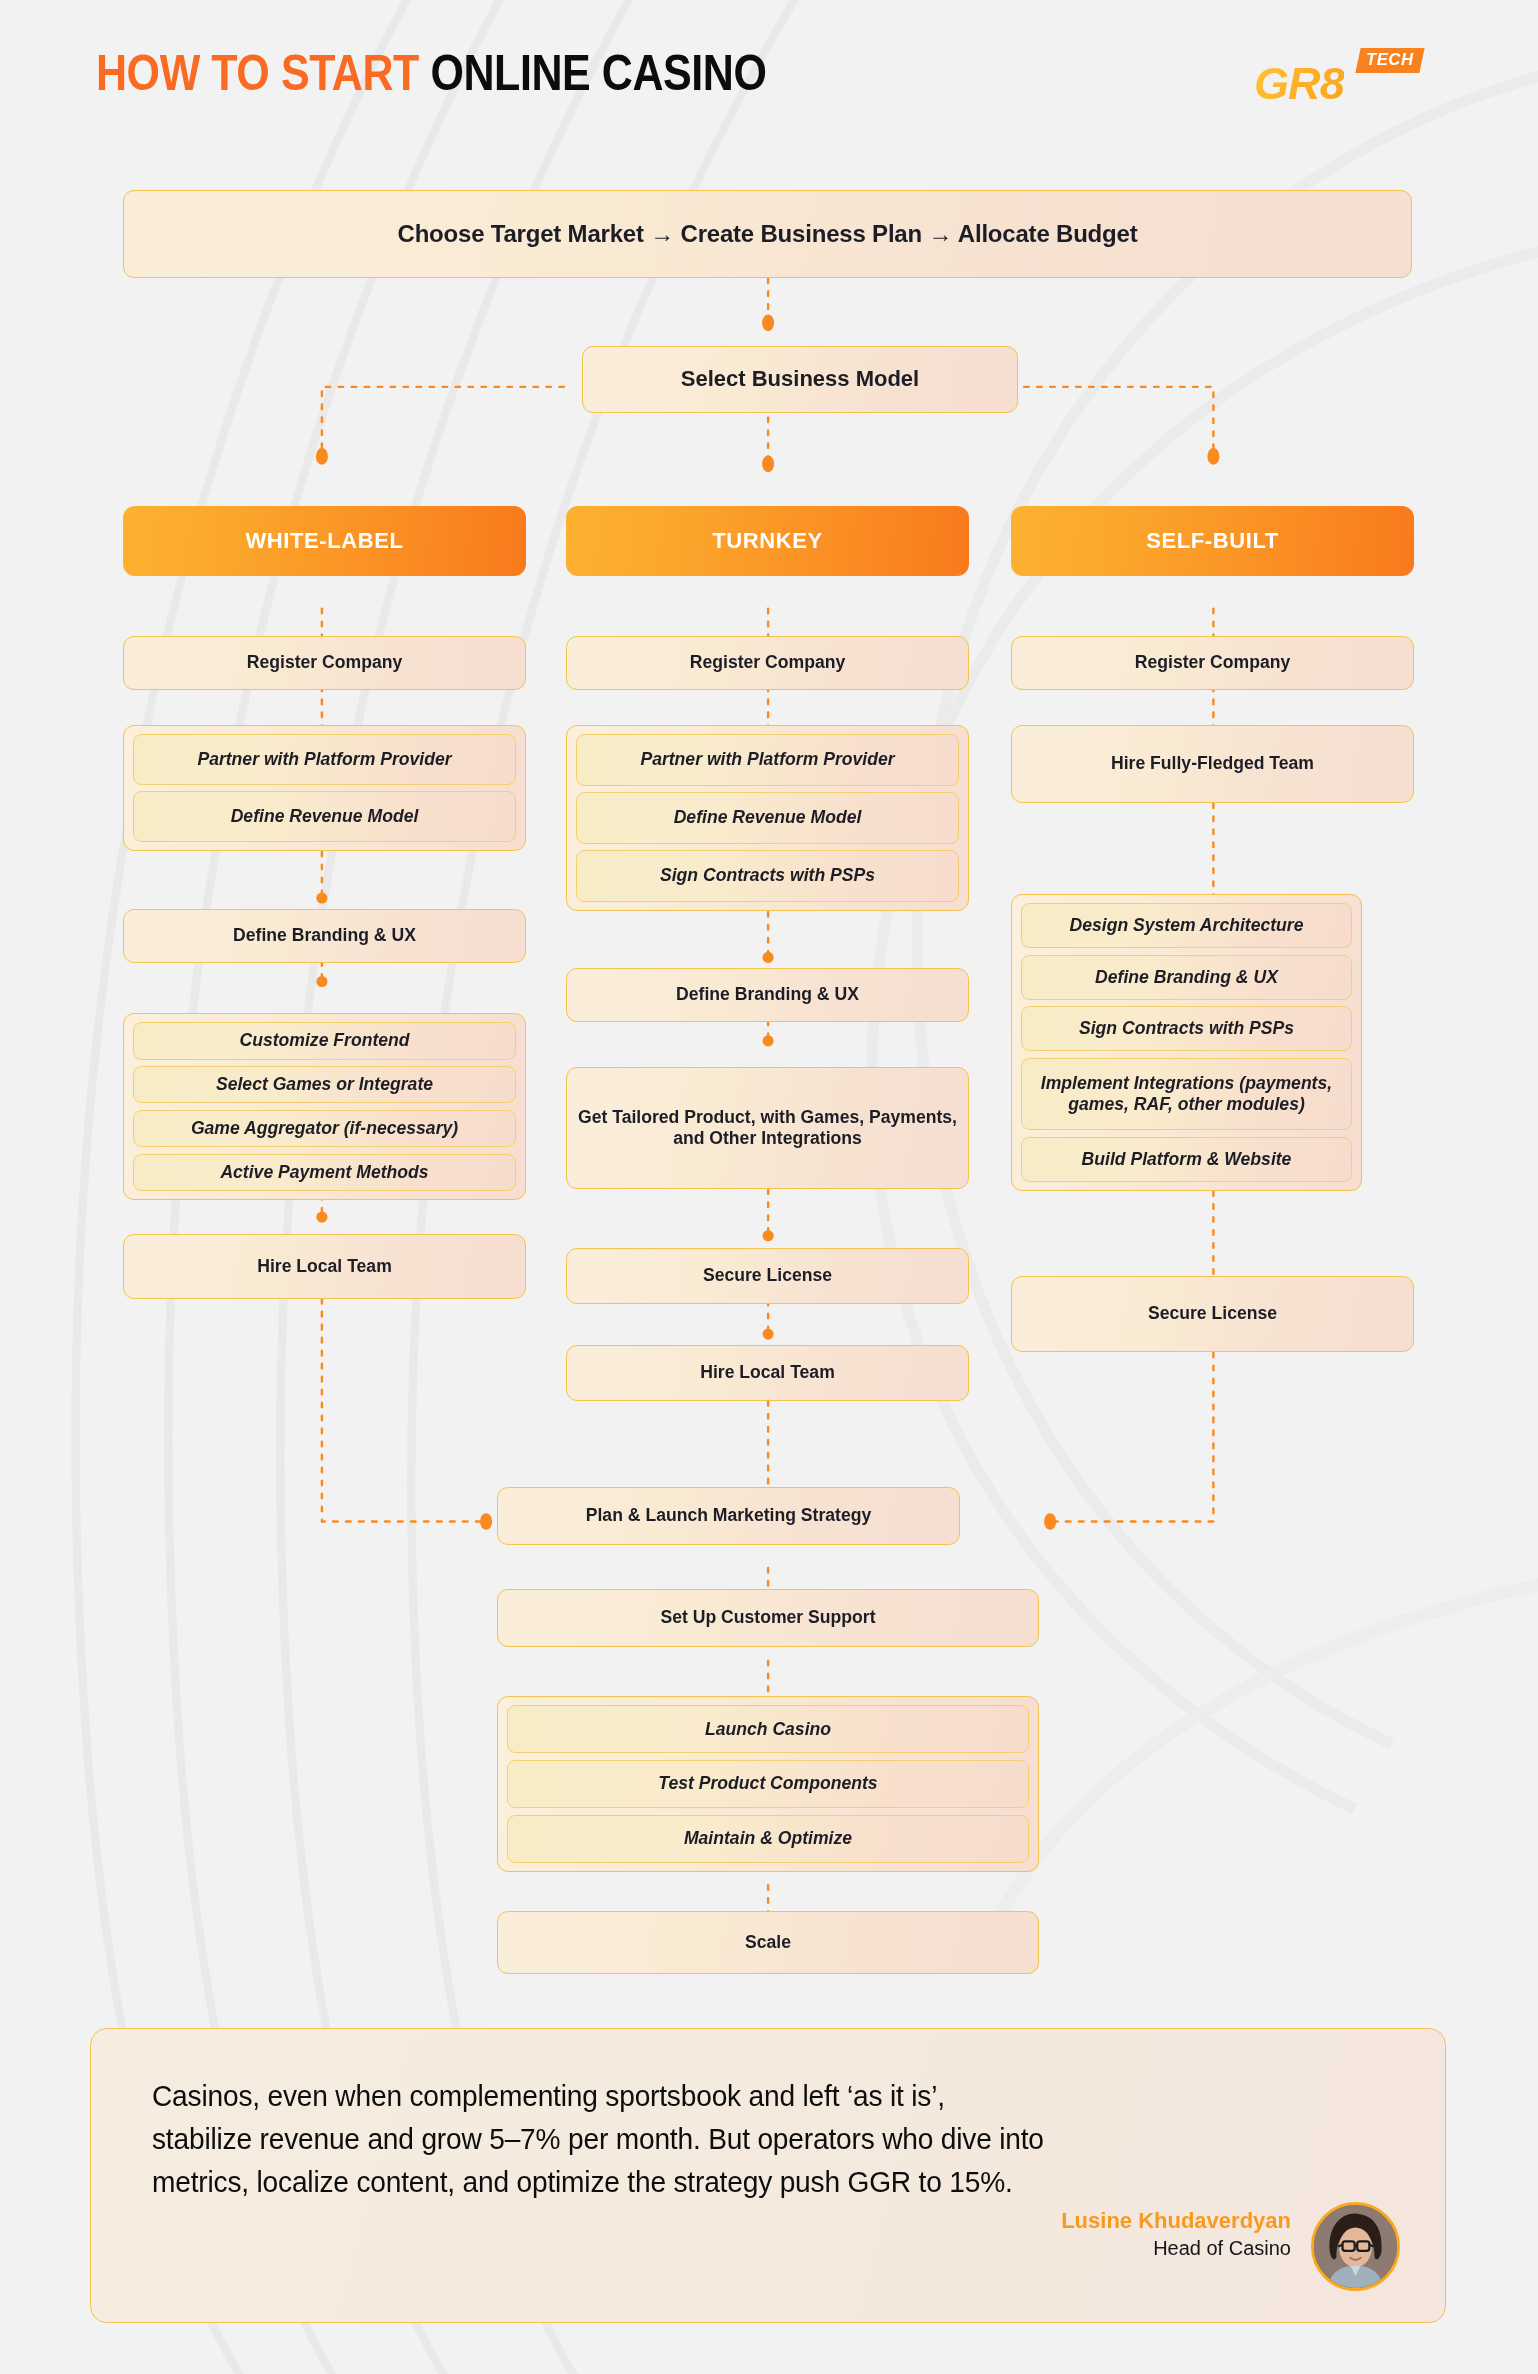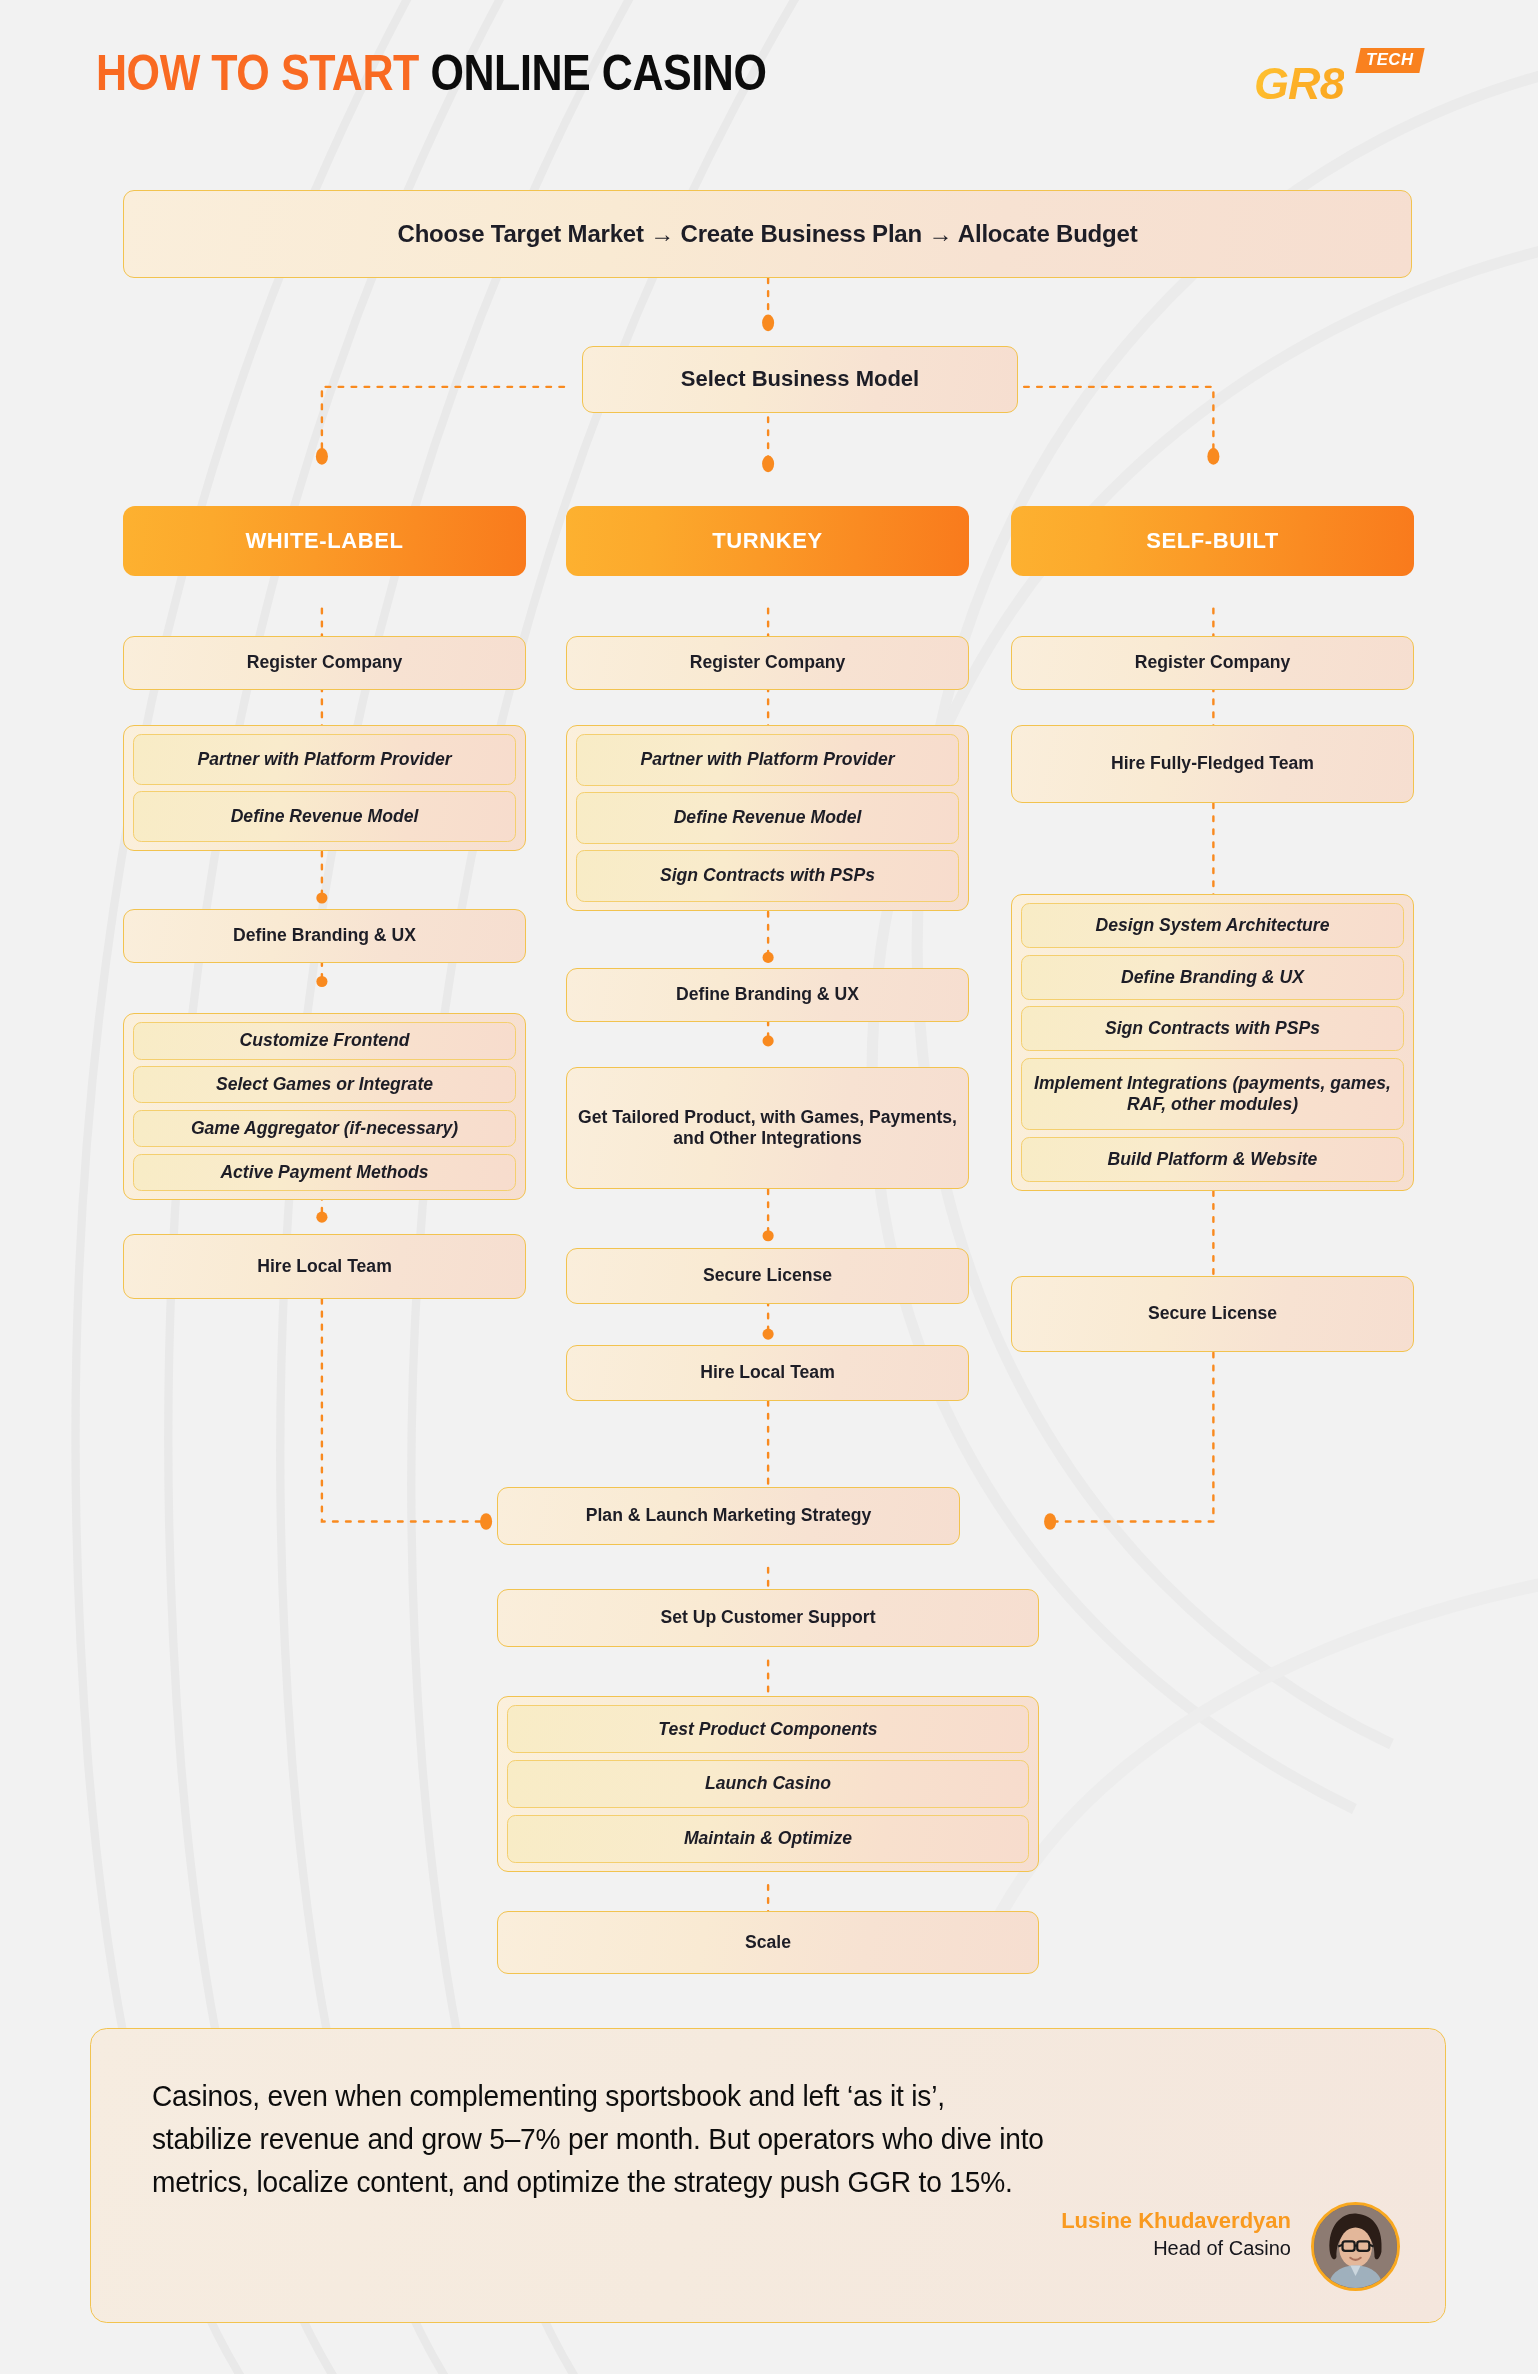--- a/index.html
+++ b/index.html
@@ -326,21 +326,21 @@
   </div>
 
   <div class="node" style="left:1011px;top:636px;width:403px;height:54px;">
     <span>Register Company</span>
   </div>
 
   <div class="node" style="left:1011px;top:725px;width:403px;height:78px;">
     <span>Hire Fully-Fledged Team</span>
   </div>
 
-  <div class="group" style="left:1011px;top:894px;width:403px;height:297px;">
+  <div class="group" style="left:1011px;top:894px;width:351px;height:297px;">
     <div class="pill">
       <span>Design System Architecture</span>
     </div>
     <div class="pill">
       <span>Define Branding &amp; UX</span>
     </div>
     <div class="pill">
       <span>Sign Contracts with PSPs</span>
     </div>
     <div class="pill" style="flex:1.7 1 auto;">
@@ -358,24 +358,24 @@
   <div class="node" style="left:497px;top:1487px;width:463px;height:58px;">
     <span>Plan &amp; Launch Marketing Strategy</span>
   </div>
 
   <div class="node" style="left:497px;top:1589px;width:542px;height:58px;">
     <span>Set Up Customer Support</span>
   </div>
 
   <div class="group" style="left:497px;top:1696px;width:542px;height:176px;">
     <div class="pill">
+      <span>Launch Casino</span>
+    </div>
+    <div class="pill">
       <span>Test Product Components</span>
-    </div>
-    <div class="pill">
-      <span>Launch Casino</span>
     </div>
     <div class="pill">
       <span>Maintain &amp; Optimize</span>
     </div>
   </div>
 
   <div class="node" style="left:497px;top:1911px;width:542px;height:63px;">
     <span>Scale</span>
   </div>
 

